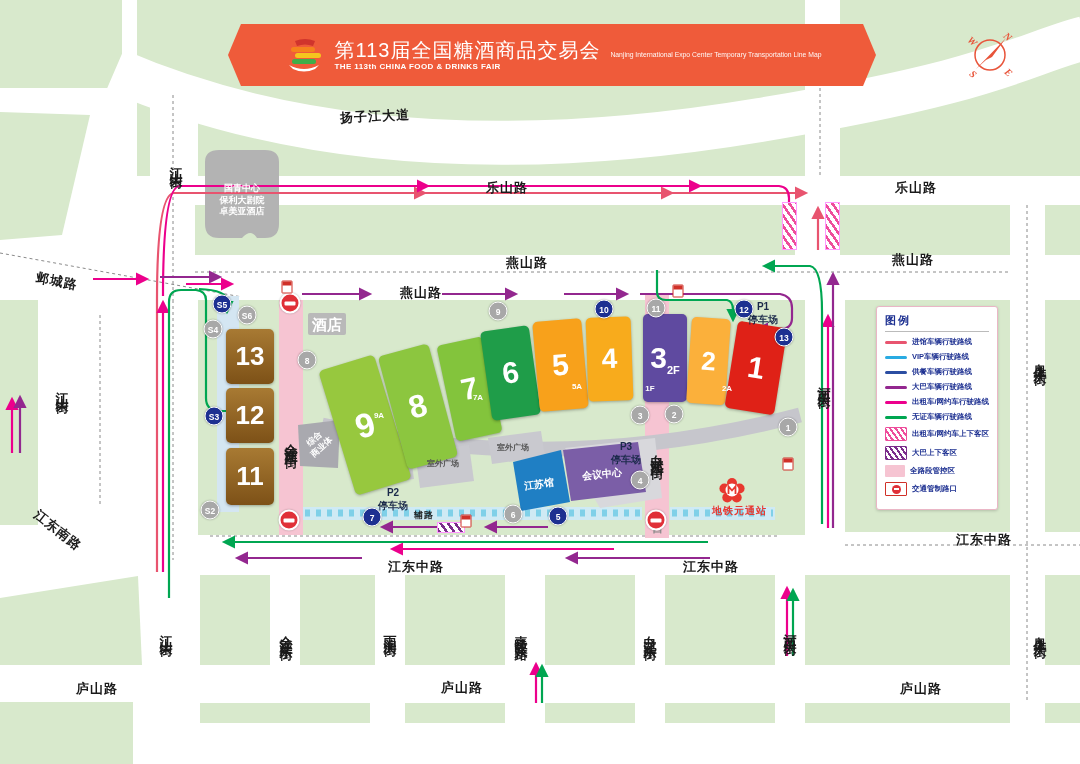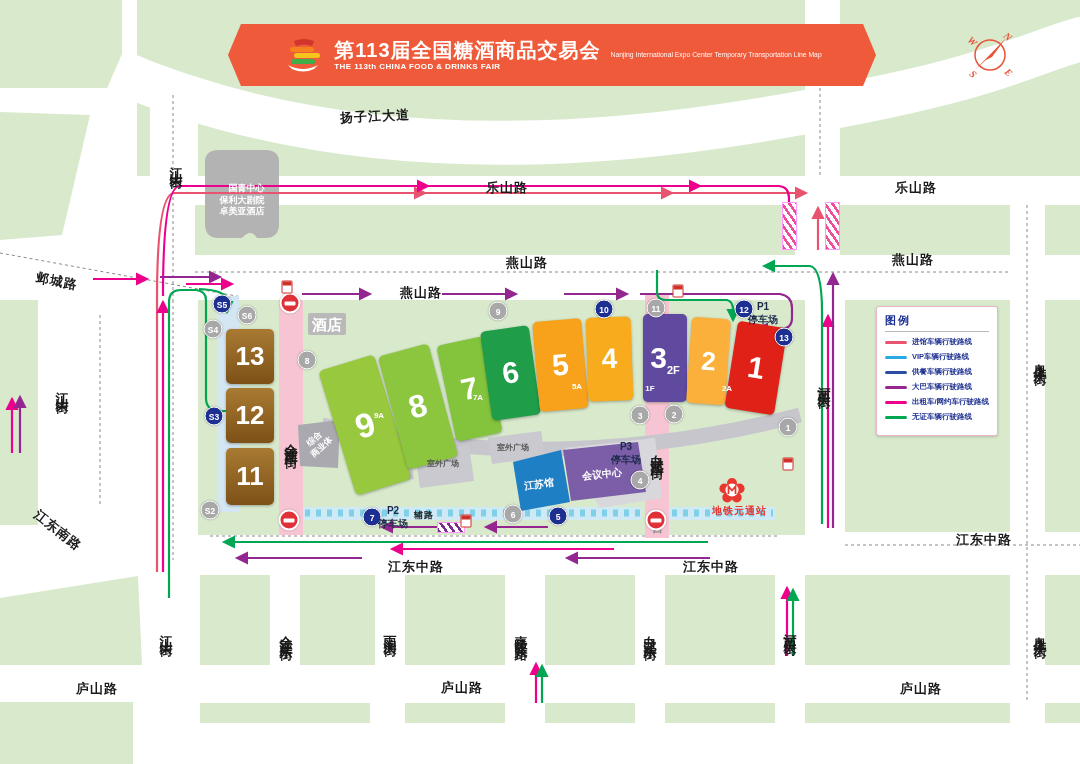--- a/index.html
+++ b/index.html
@@ -51,21 +51,21 @@
   .sw.no-entry i::after{content:"";position:absolute;left:2px;right:2px;top:3.5px;height:2px;background:#fff}
 
   .hatchzone{position:absolute;background:repeating-linear-gradient(55deg,#ee4d9b 0 2.5px,#fff 2.5px 6px);border:1px solid #f9f}
   .hatchzone.purple{background:repeating-linear-gradient(55deg,#7b2d8b 0 2.5px,#fff 2.5px 6px)}
 
   .banner{position:absolute;left:228px;top:24px;width:648px;height:62px;background:#ef5b3a;
           clip-path:polygon(2% 0,98% 0,100% 50%,98% 100%,2% 100%,0 50%);
           display:flex;align-items:center;justify-content:center;gap:10px;color:#fff;
           filter:drop-shadow(0 3px 3px rgba(0,0,0,.25))}
   .b-col{display:flex;flex-direction:column;line-height:1.15}
-  .b-cn{font-size:20px;font-weight:bold;letter-spacing:1px;white-space:nowrap}
+  .b-cn{font-size:20px;font-weight:normal;letter-spacing:1px;white-space:nowrap}
   .b-en{font-size:8px;font-weight:bold;letter-spacing:.4px;white-space:nowrap}
   .b-sub-cn{font-size:16px;font-weight:600;letter-spacing:.5px;white-space:nowrap}
   .b-sub-en{font-size:6.8px;white-space:nowrap;opacity:.95}
 
   .note{position:absolute;left:50%;top:742px;transform:translate(-50%,-50%);
         font-size:10px;color:#777;white-space:nowrap;letter-spacing:.5px}
   .compass{position:absolute;left:945px;top:15px}
   .metro{position:absolute;left:712px;top:477px;width:40px;text-align:center}
   .metro .mname{color:#e8382f;font-size:10px;font-weight:bold;white-space:nowrap;margin-top:1px;letter-spacing:1px}
 </style>
@@ -307,33 +307,33 @@
   <div id="signs">
       <div class="noentry" style="left: 290px; top: 303px;"></div>
       <div class="noentry" style="left: 289px; top: 520px;"></div>
       <div class="noentry" style="left: 656px; top: 520px;"></div>
       <div class="ctrl" style="left: 287px; top: 287px;"></div>
       <div class="ctrl" style="left: 678px; top: 291px;"></div>
       <div class="ctrl" style="left: 466px; top: 521px;"></div>
       <div class="ctrl" style="left: 788px; top: 464px;"></div>
     </div>
   <div id="placeLayer">
-      <div class="place" style="left: 242px; top: 201px; color: rgb(255, 255, 255); font-size: 9px; text-align: right;">国青中心
+      <div class="place" style="left: 242px; top: 201px; color: rgb(255, 255, 255); font-size: 9px;">国青中心
 保利大剧院
 卓美亚酒店</div>
       <div class="place" style="left: 327px; top: 325px; color: rgb(255, 255, 255); font-size: 15px;">酒店</div>
       <div class="place" style="left: 318px; top: 443px; color: rgb(255, 255, 255); font-size: 8.5px; transform: translate(-50%, -50%) rotate(-42deg);">综合
 商业体</div>
       <div class="place" style="left: 443px; top: 464px; color: rgb(85, 85, 85); font-size: 8px;">室外广场</div>
       <div class="place" style="left: 513px; top: 448px; color: rgb(85, 85, 85); font-size: 8px;">室外广场</div>
       <div class="place" style="left: 539px; top: 484px; color: rgb(255, 255, 255); font-size: 10px; transform: translate(-50%, -50%) rotate(-8deg);">江苏馆</div>
       <div class="place" style="left: 602px; top: 474px; color: rgb(255, 255, 255); font-size: 10px; transform: translate(-50%, -50%) rotate(-6deg);">会议中心</div>
       <div class="plabel" style="left: 763px; top: 313px;">P1
 停车场</div>
-      <div class="plabel" style="left: 393px; top: 517px;">P2
+      <div class="plabel" style="left: 393px; top: 499px;">P2
 停车场</div>
       <div class="plabel" style="left: 626px; top: 453px;">P3
 停车场</div>
     </div>
 
   <div class="metro">
     <svg width="28" height="26" viewBox="0 0 28 26" style="display:block;margin:0 auto">
       <g fill="#e8382f">
         <circle cx="14" cy="6" r="5"></circle>
           <circle cx="21.6" cy="11.5" r="5"></circle>
@@ -398,15 +398,35 @@
         </div>
         <div class="lrow">
           <i class="sw" style="background: rgb(236, 0, 140);"></i>
           <span>出租车/网约车行驶路线</span>
         </div>
         <div class="lrow">
           <i class="sw" style="background: rgb(0, 166, 81);"></i>
           <span>无证车辆行驶路线</span>
         </div>
       </div>
+    <div id="legend-areas">
+        <div class="lrow arow">
+          <i class="sw hatch-pink"></i>
+          <span>出租车/网约车上下客区</span>
+        </div>
+        <div class="lrow arow">
+          <i class="sw hatch-purple"></i>
+          <span>大巴上下客区</span>
+        </div>
+        <div class="lrow arow">
+          <i class="sw solid-pink"></i>
+          <span>全路段管控区</span>
+        </div>
+        <div class="lrow arow">
+          <i class="sw no-entry">
+            <i></i>
+          </i>
+          <span>交通管制路口</span>
+        </div>
+      </div>
   </div>
 
 </div>
 
 </body></html>

